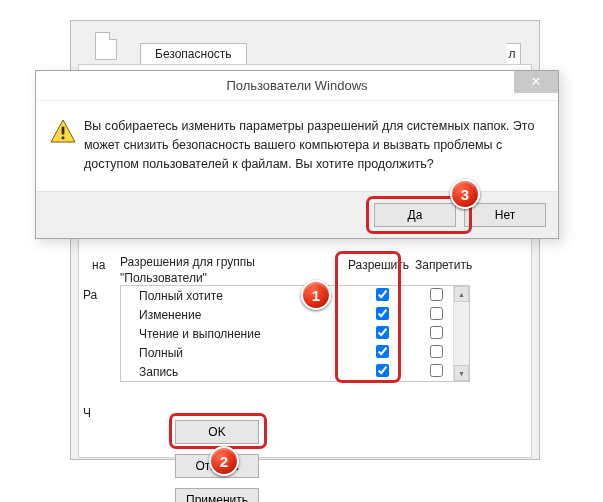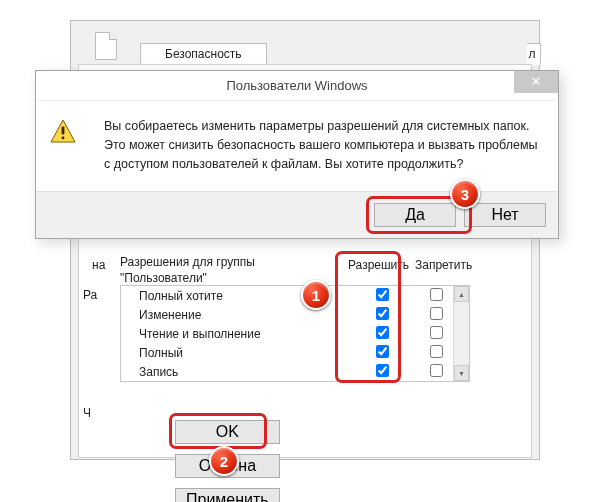--- a/index.html
+++ b/index.html
@@ -50,21 +50,21 @@
     left: 140px;
     top: 40px;
     height: 24px;
     display: flex;
     align-items: flex-end;
   }
   .tab {
     border: 1px solid #bdbdbd;
     border-bottom: 1px solid #fff;
     background: #fff;
-    padding: 3px 24px;
+    padding: 3px 14px;
     font-size: 12px;
     position: relative;
     top: 1px;
   }
   .tab-stub {
     border: 1px solid #bdbdbd;
     border-left: none;
     border-bottom: 1px solid #fff;
     background: #fff;
     padding: 3px 4px 3px 2px;
@@ -174,21 +174,21 @@
     display: flex;
     gap: 10px;
     flex-direction: column;
   }
   .winbtn {
     min-width: 82px;
     height: 24px;
     background: #e7e7e7;
     border: 1px solid #adadad;
     font-family: inherit;
-    font-size: 16px;
+    font-size: 12px;
     padding: 0 10px;
     cursor: pointer;
   }
 
   
   .modal {
     position: absolute;
     left: 35px;
     top: 70px;
     width: 524px;
@@ -213,21 +213,21 @@
     width: 44px; height: 22px;
     background: #c9c9c9;
     color: #fff;
     text-align: center;
     line-height: 22px;
     font-size: 13px;
   }
   .modal-body {
     display: flex;
     padding: 16px 20px 18px 14px;
-    gap: 28px;
+    gap: 8px;
     border-bottom: 1px solid #e2e2e2;
   }
   .warn-icon {
     width: 26px; height: 24px;
     position: relative;
     flex-shrink: 0;
     margin-top: 2px;
   }
   .warn-icon svg { width:100%; height:100%; display:block; }
   .modal-text { line-height: 1.5; font-size: 12.5px; }

